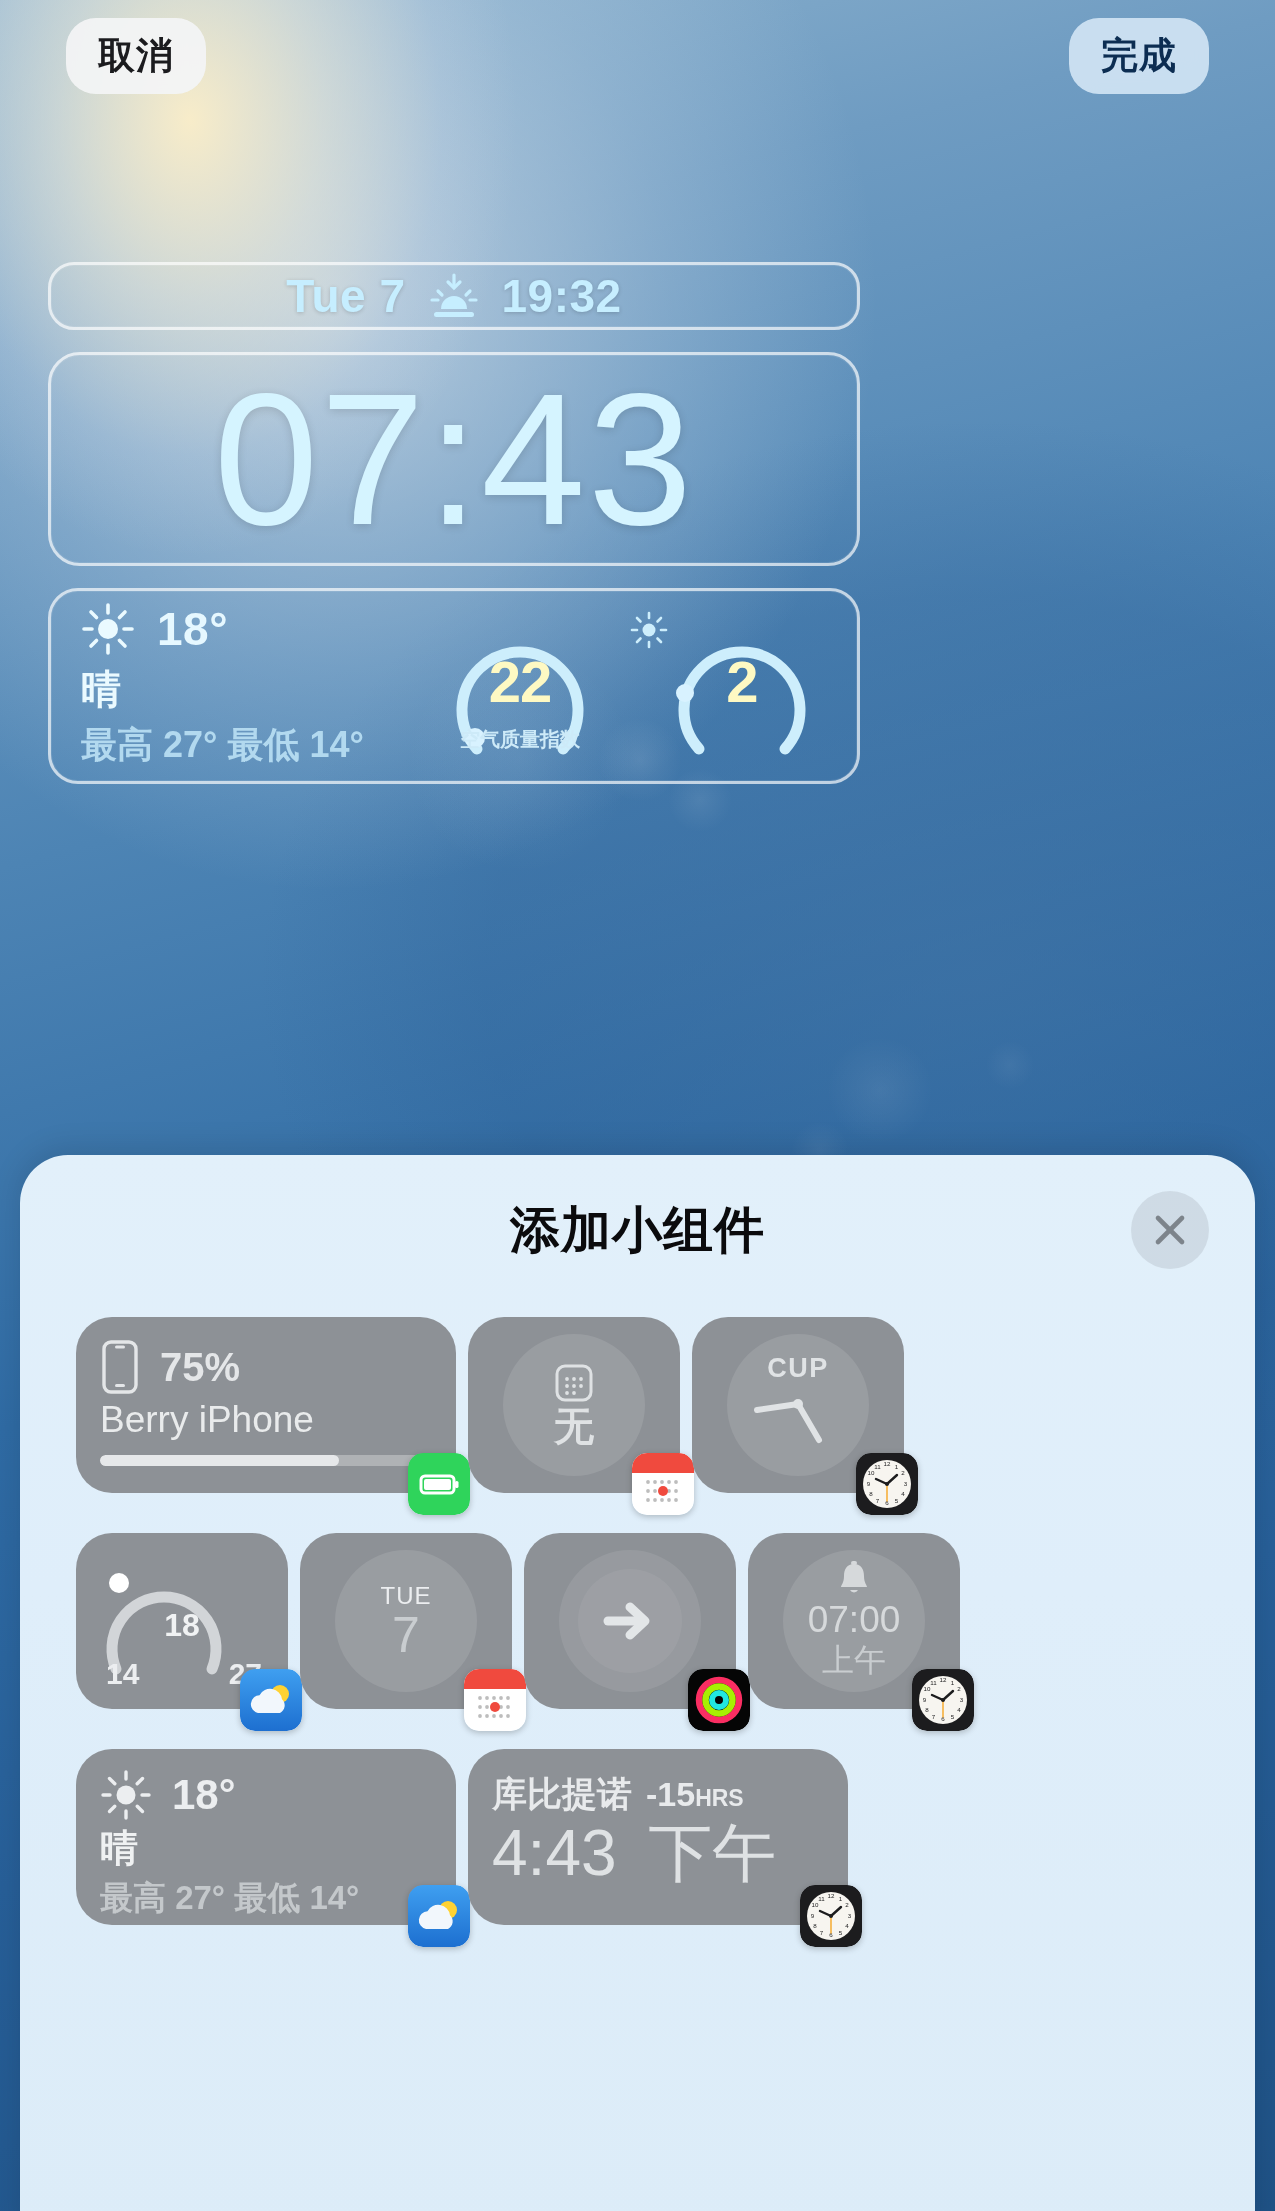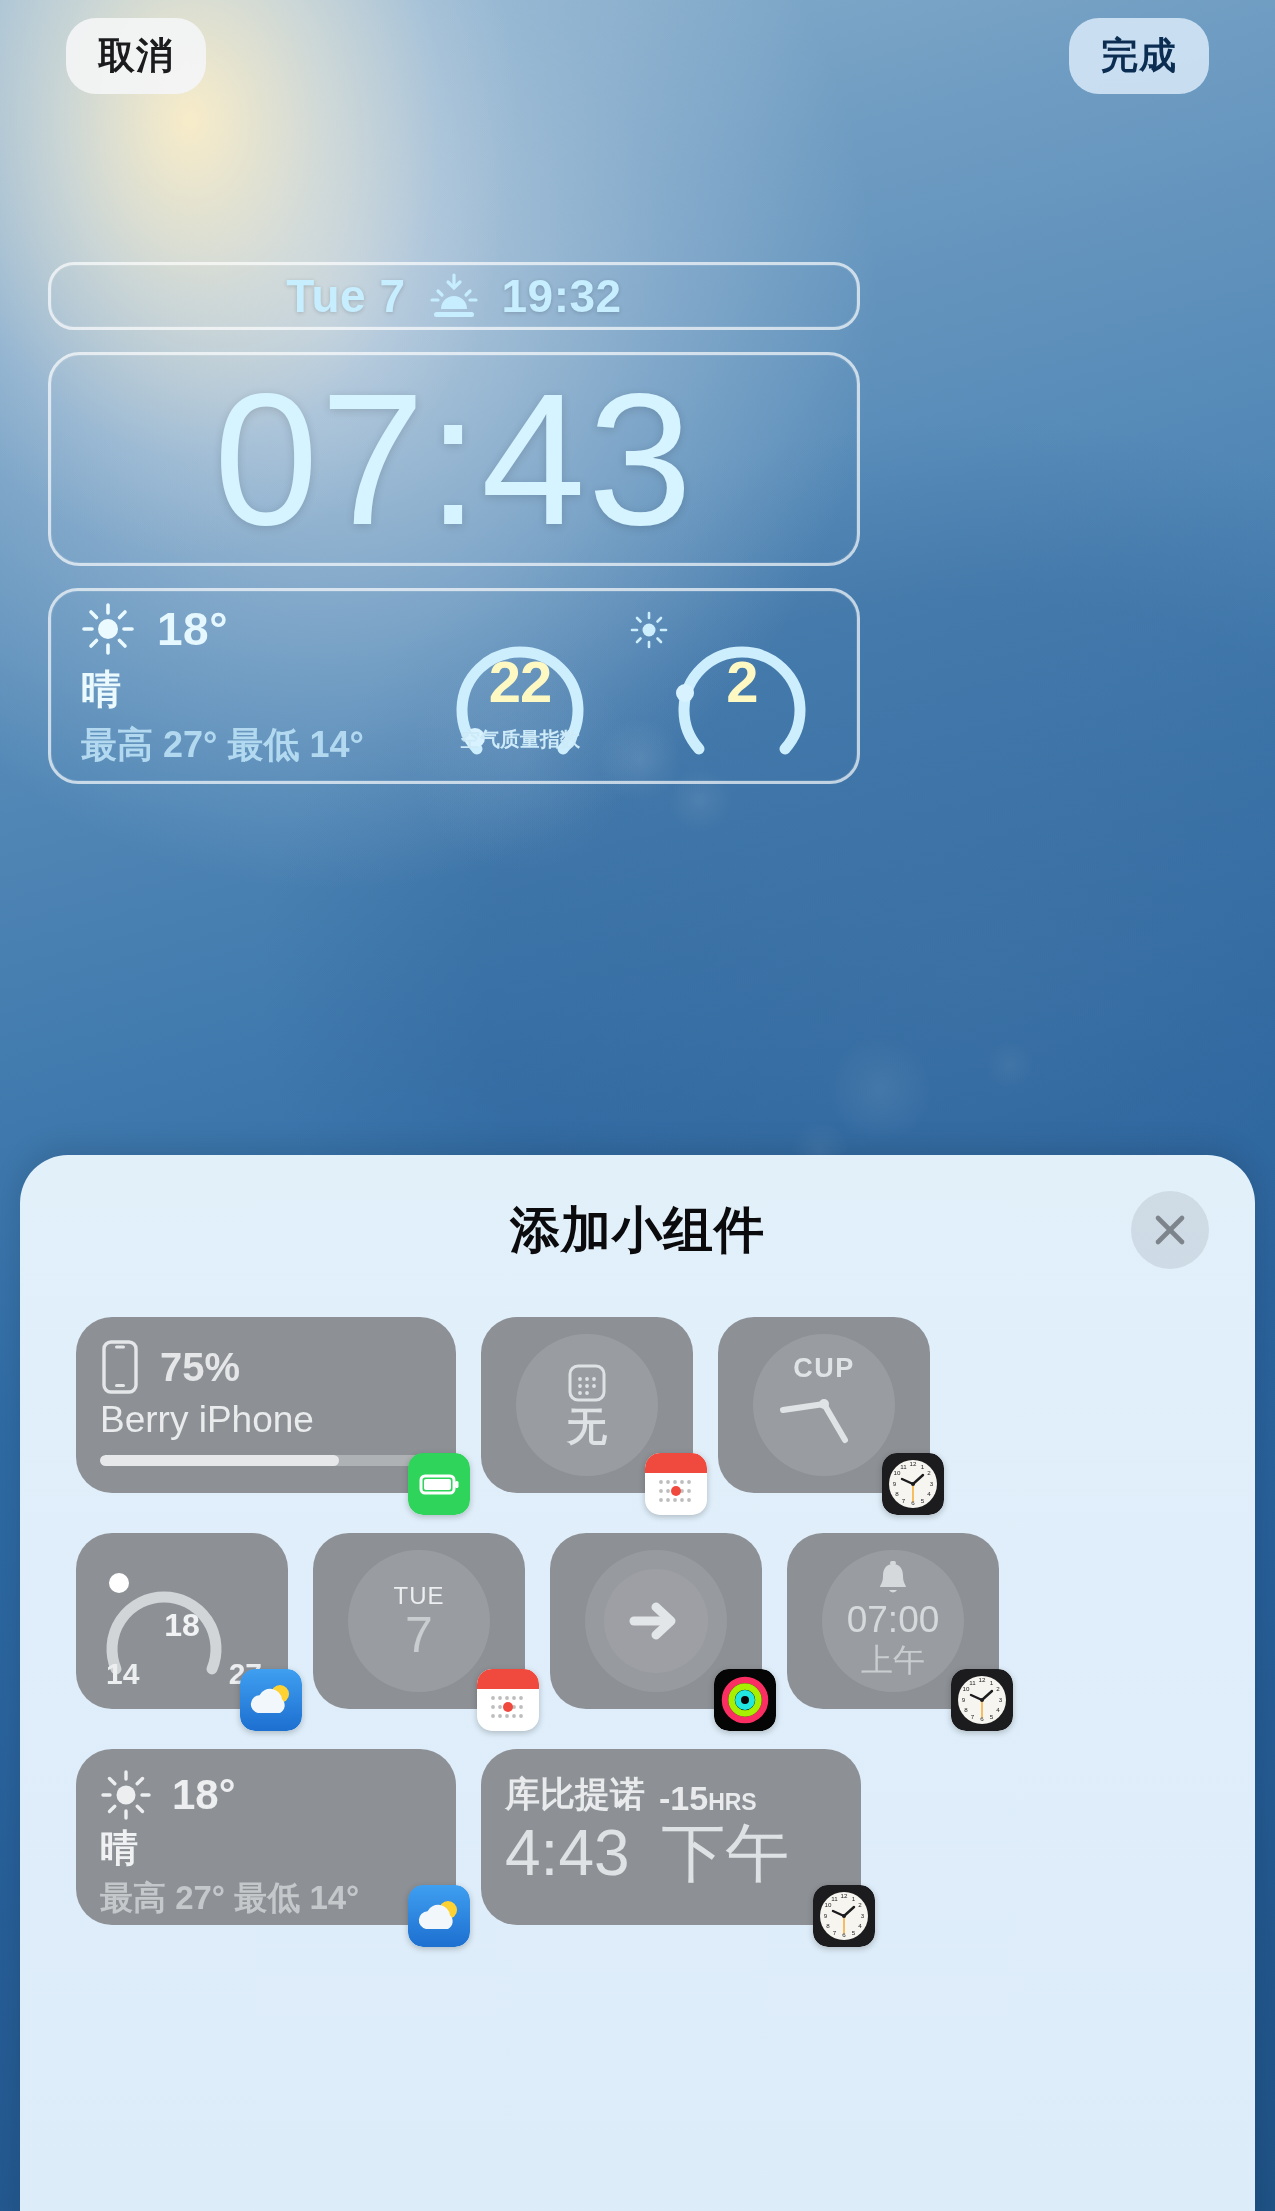--- a/index.html
+++ b/index.html
@@ -228,21 +228,21 @@
   }
   .close-btn svg { width: 34px; height: 34px; }
 
   
   .grid {
     padding: 12px 56px 0 56px;
     display: flex;
     flex-direction: column;
     gap: 40px;
   }
-  .grid-row { display: flex; gap: 25px; }
+  .grid-row { display: flex; gap: 12px; }
 
   .wcard {
     position: relative;
     background: #8d9196;
     border-radius: 36px;
     flex: 0 0 auto;
   }
   .w-small { width: 212px; height: 176px; }
   .w-wide  { width: 380px; height: 176px; }
 
@@ -309,21 +309,21 @@
 
   
   .ww-inner { padding: 20px 0 0 24px; }
   .ww-top { display: flex; align-items: center; gap: 20px; }
   .ww-temp { font-size: 42px; font-weight: 700; color: #eceef0; }
   .ww-cond { font-size: 38px; font-weight: 700; color: #eff1f2; margin-top: 2px; }
   .ww-range { font-size: 33px; font-weight: 600; color: #c4c8cb; margin-top: 2px; }
 
   
   .wc-inner { padding: 22px 0 0 24px; }
-  .wc-city { font-size: 35px; font-weight: 700; color: #e8eaec; display: flex; align-items: flex-end; gap: 14px; }
+  .wc-city { font-size: 35px; font-weight: 700; color: #e8eaec; display: flex; align-items: center; gap: 14px; }
   .wc-off { font-size: 34px; font-weight: 700; color: #e8eaec; }
   .wc-off span { font-size: 23px; font-weight: 700; }
   .wc-time { font-size: 64px; font-weight: 400; color: #dfe2e4; line-height: 1.05; margin-top: 2px; }
   .wc-time b { font-weight: 400; }
 </style>
 </head>
 <body>
 
 <div class="screen">
 

